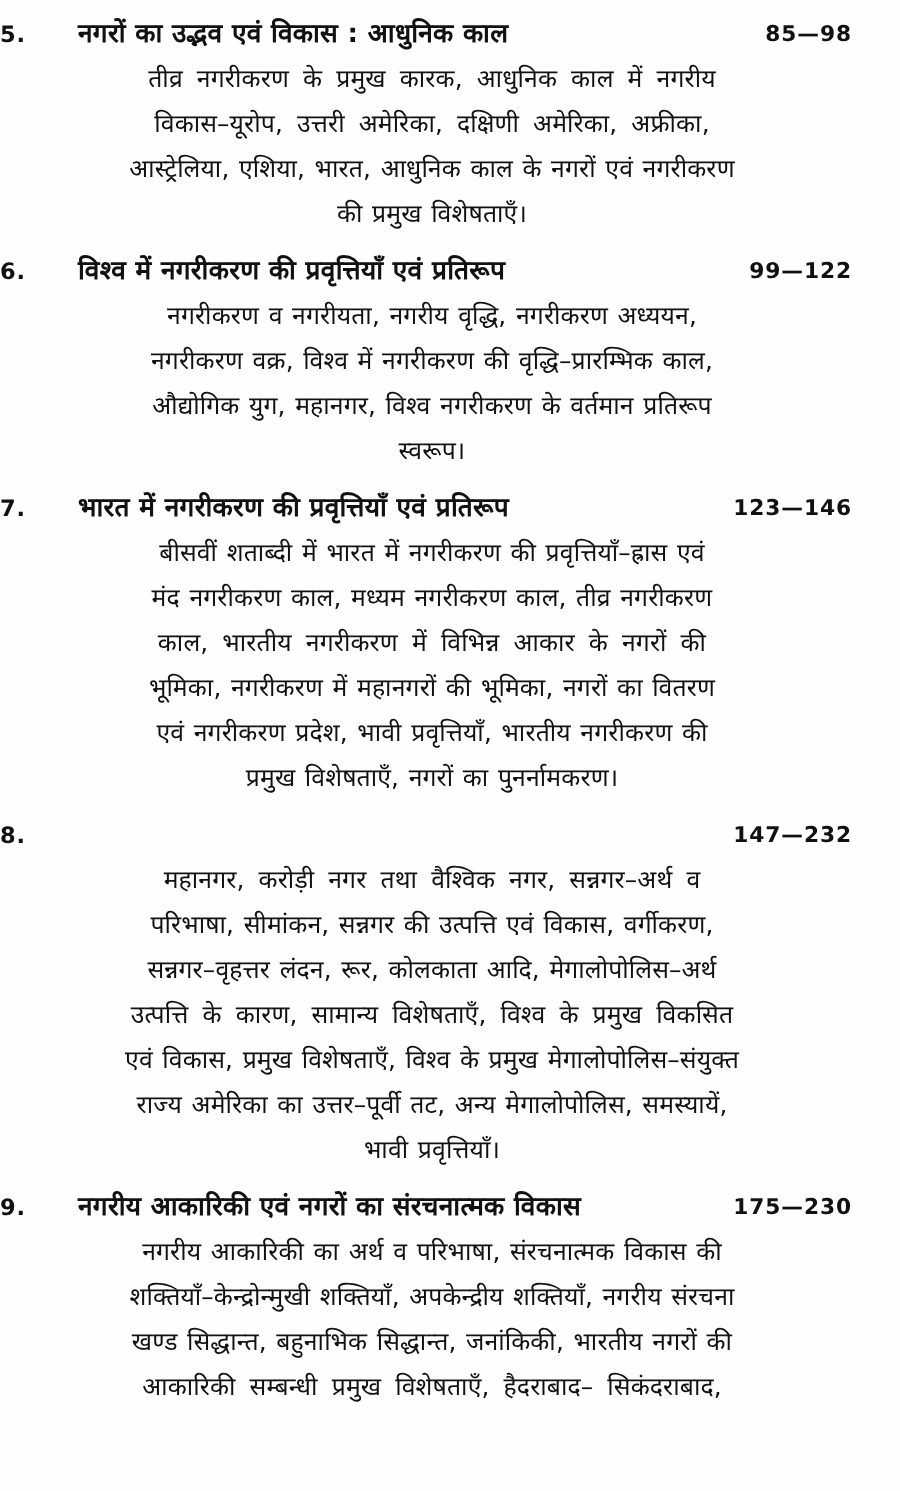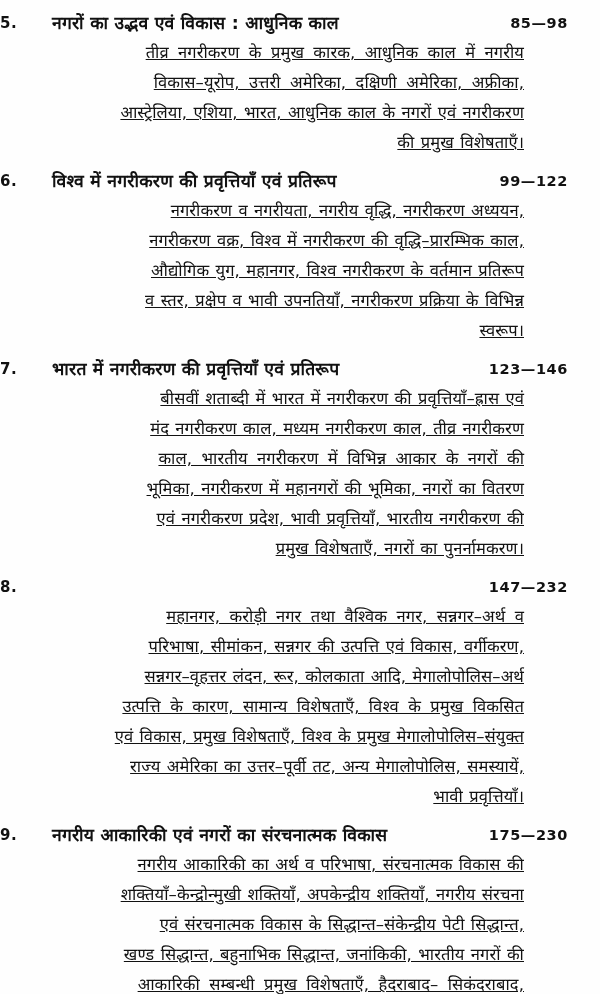--- a/index.html
+++ b/index.html
@@ -74,27 +74,26 @@
     font-weight: bold;
     font-size: 14.5px;
     line-height: 30px;
     letter-spacing: 0.6px;
     white-space: nowrap;
   }
 
   .entry-desc {
     font-size: 16.5px;
     line-height: 30px;
-    text-align: right;
+    text-align: center;
     max-width: 472px;
     letter-spacing: 0.1px;
     word-spacing: 1px;
     margin: 0;
     padding: 0;
-    text-decoration: underline;
   }
 
   .entry-desc .ln {
     display: block;
     white-space: nowrap;
   }
 
   
   .entry-desc .ln.wide { word-spacing: 4px; }
 
@@ -114,21 +113,20 @@
           <span class="ln">की प्रमुख विशेषताएँ।</span>
         </div>
         <div class="spacer-sm"></div>
       </div>
       <div class="entry">
         <div class="entry-head"><span class="entry-num">6.</span><span class="entry-title">विश्व में नगरीकरण की प्रवृत्तियाँ एवं प्रतिरूप</span><span class="entry-pages">99—122</span></div>
         <div class="entry-desc">
           <span class="ln">नगरीकरण व नगरीयता, नगरीय वृद्धि, नगरीकरण अध्ययन,</span>
           <span class="ln">नगरीकरण वक्र, विश्व में नगरीकरण की वृद्धि–प्रारम्भिक काल,</span>
           <span class="ln">औद्योगिक युग, महानगर, विश्व नगरीकरण के वर्तमान प्रतिरूप</span>
-          <span class="ln">व स्तर, प्रक्षेप व भावी उपनतियाँ, नगरीकरण प्रक्रिया के विभिन्न</span>
           <span class="ln">स्वरूप।</span>
         </div>
         <div class="spacer-sm"></div>
       </div>
       <div class="entry">
         <div class="entry-head"><span class="entry-num">7.</span><span class="entry-title">भारत में नगरीकरण की प्रवृत्तियाँ एवं प्रतिरूप</span><span class="entry-pages">123—146</span></div>
         <div class="entry-desc">
           <span class="ln">बीसवीं शताब्दी में भारत में नगरीकरण की प्रवृत्तियाँ–ह्रास एवं</span>
           <span class="ln">मंद नगरीकरण काल, मध्यम नगरीकरण काल, तीव्र नगरीकरण</span>
           <span class="ln wide">काल, भारतीय नगरीकरण में विभिन्न आकार के नगरों की</span>
@@ -149,19 +147,18 @@
           <span class="ln">राज्य अमेरिका का उत्तर–पूर्वी तट, अन्य मेगालोपोलिस, समस्यायें,</span>
           <span class="ln">भावी प्रवृत्तियाँ।</span>
         </div>
         <div class="spacer-sm"></div>
       </div>
       <div class="entry">
         <div class="entry-head"><span class="entry-num">9.</span><span class="entry-title">नगरीय आकारिकी एवं नगरों का संरचनात्मक विकास</span><span class="entry-pages">175—230</span></div>
         <div class="entry-desc">
           <span class="ln">नगरीय आकारिकी का अर्थ व परिभाषा, संरचनात्मक विकास की</span>
           <span class="ln">शक्तियाँ–केन्द्रोन्मुखी शक्तियाँ, अपकेन्द्रीय शक्तियाँ, नगरीय संरचना</span>
-          <span class="ln">एवं संरचनात्मक विकास के सिद्धान्त–संकेन्द्रीय पेटी सिद्धान्त,</span>
           <span class="ln">खण्ड सिद्धान्त, बहुनाभिक सिद्धान्त, जनांकिकी, भारतीय नगरों की</span>
           <span class="ln wide">आकारिकी सम्बन्धी प्रमुख विशेषताएँ, हैदराबाद– सिकंदराबाद,</span>
         </div>
       </div>
     </div>
 </div>
 
 </body></html>

